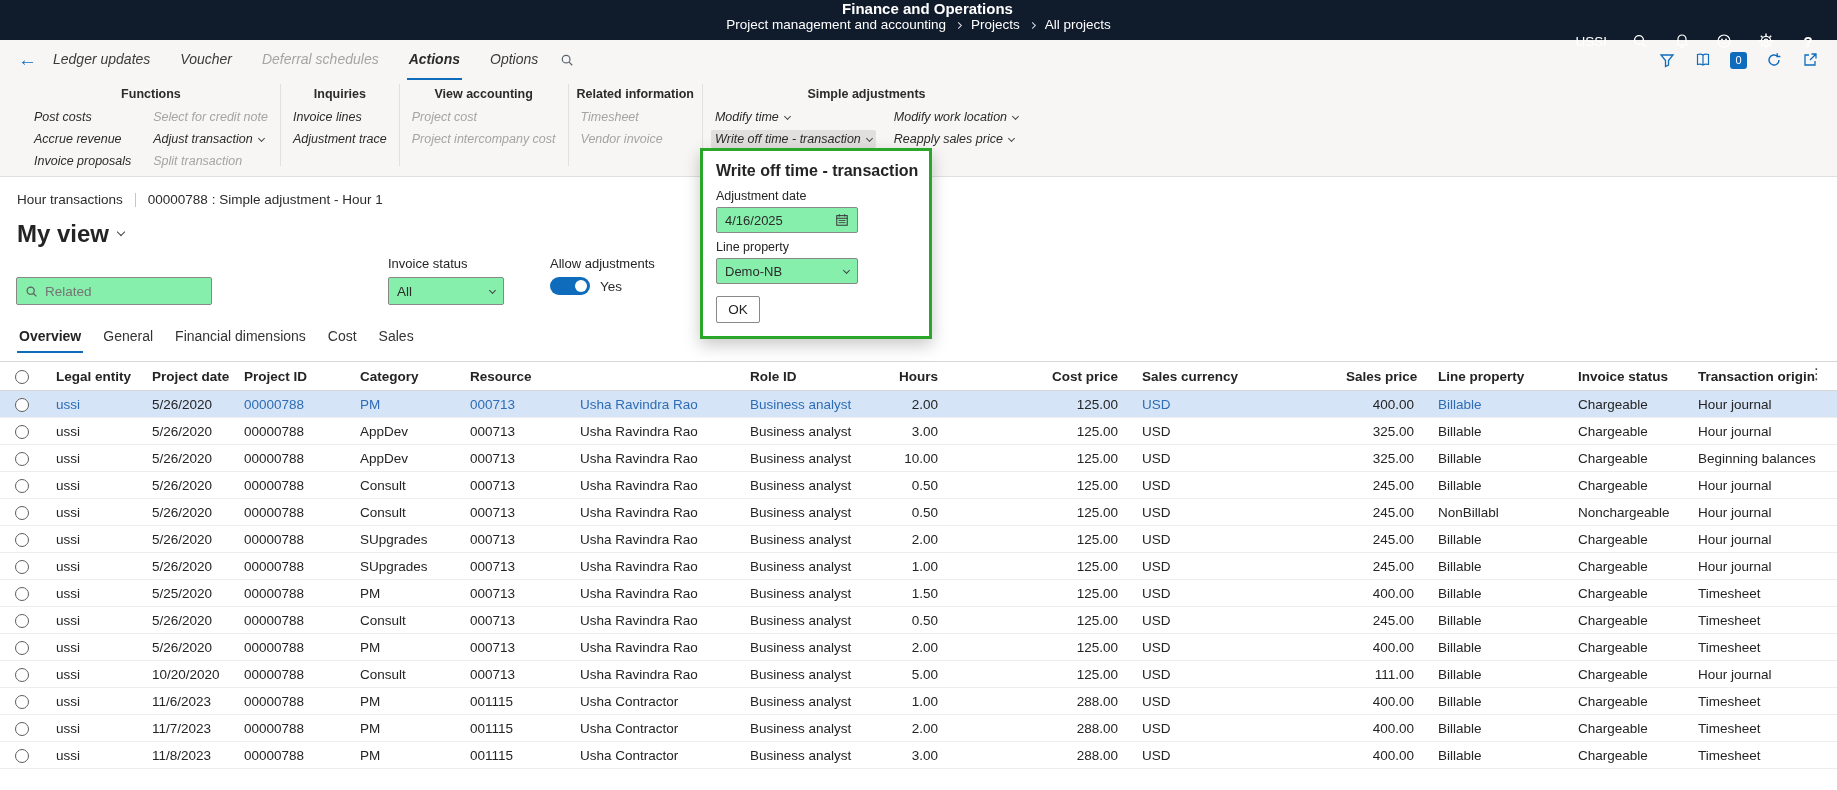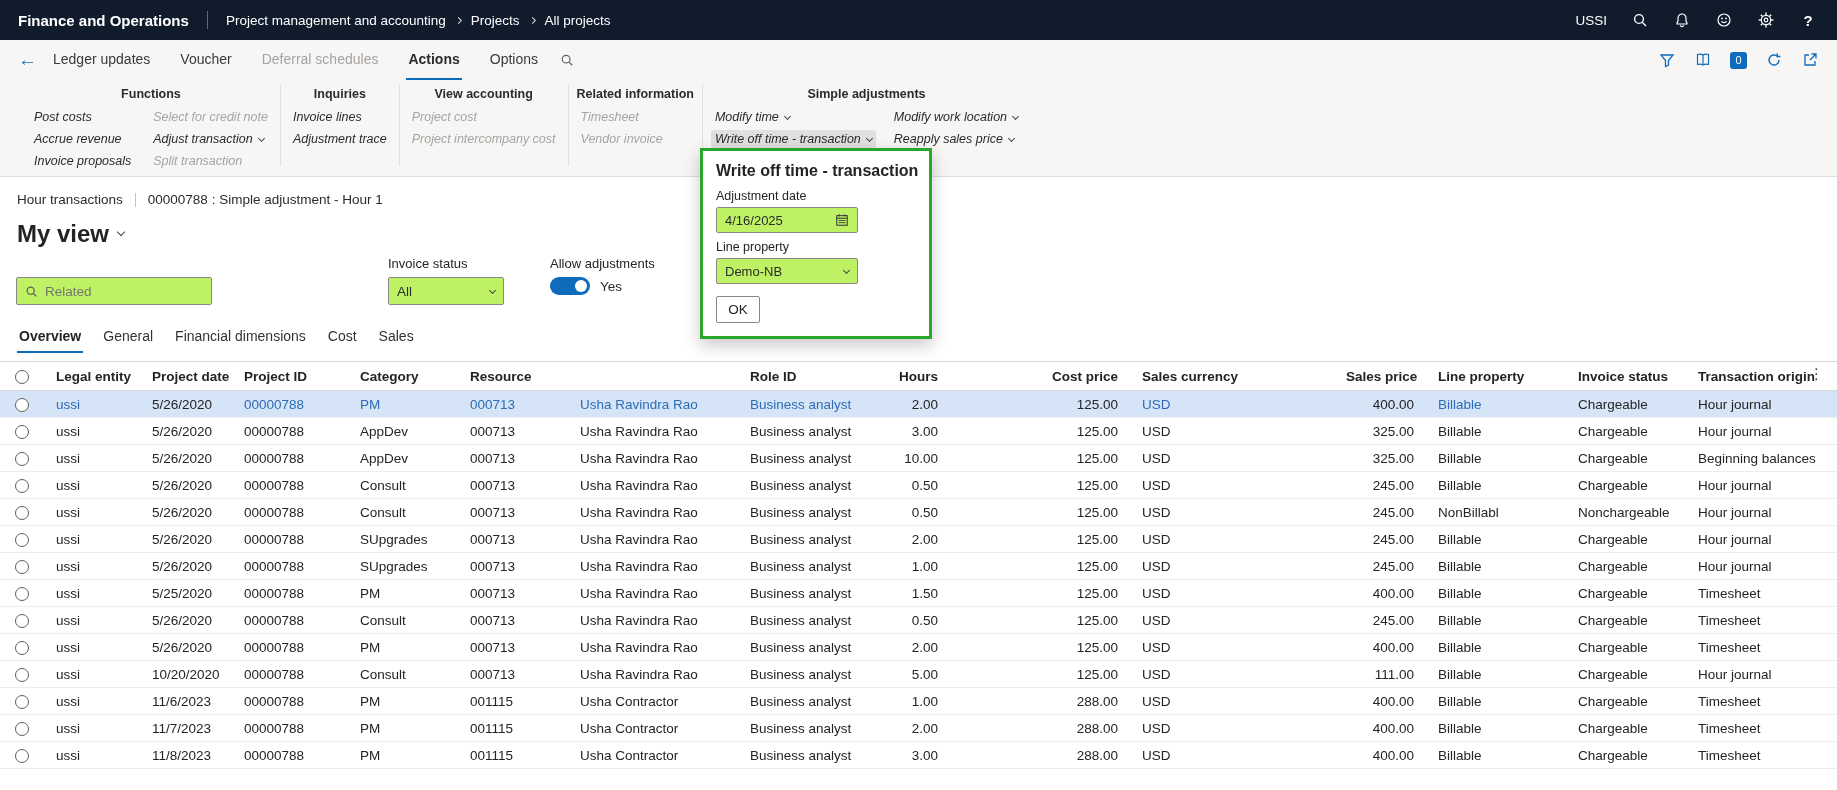--- a/index.html
+++ b/index.html
@@ -1,41 +1,41 @@
 <!DOCTYPE html>
 <html><head>
 <meta charset="utf-8">
 <style>
   * { box-sizing: border-box; }
   html,body { margin:0; padding:0; background:#e8e8e8; }
   body { font-family:"Liberation Sans","DejaVu Sans",sans-serif; color:#2b2b2b; }
   .screen { position:relative; width:1837px; height:790px; background:#fff; overflow:hidden; }
 
   
-  .topbar { height:40px; background:#101b2c; color:#fff; display:flex; align-items:center; }
+  .topbar { height:40px; background:#101b2c; color:#fff; display:flex; align-items:center;flex-direction:column; }
   .tb-title { font-size:15px; font-weight:700; padding-left:18px; white-space:nowrap; }
   .tb-sep { width:1px; height:18px; background:rgba(255,255,255,.35); margin:0 18px; }
   .breadcrumb { display:flex; align-items:center; gap:10px; font-size:13.5px; }
   .bc-item { cursor:pointer; white-space:nowrap; }
   .chev { display:inline-block; width:7px; height:7px; border-right:1.6px solid currentColor; border-bottom:1.6px solid currentColor; transform:rotate(45deg); }
   .chev.right { transform:rotate(-45deg); width:5px; height:5px; }
   .chev.up { transform:rotate(225deg); }
   .bc-chev { color:rgba(255,255,255,.85); margin-top:1px; }
   .tb-right { margin-left:auto; display:flex; align-items:center; gap:24px; padding-right:20px; }
   .tb-company { font-size:13.5px; }
   .tb-icon { width:18px; height:18px; display:flex; align-items:center; justify-content:center; color:#fff; cursor:pointer; }
   .tb-icon svg { display:block; }
   .help-glyph { font-size:15px; font-weight:600; }
 
   
   .action-pane { background:#f7f6f5; border-bottom:1px solid #e2e0de; }
   .ap-tabs-row { height:40px; display:flex; align-items:stretch; }
   .back-btn { border:none; background:none; color:#0f6cbd; font-size:19px; margin:0 10px 0 14px; cursor:pointer; padding:0 4px; }
   .ap-tabs { display:flex; align-items:stretch; gap:26px; }
-  .ap-tab { border:none; background:none; font-family:inherit; font-size:14px; color:#3b3a39; padding:0 2px; cursor:pointer; border-bottom:2px solid transparent; }
+  .ap-tab { border:none; background:none; font-family:inherit; font-size:14px; color:#3b3a39; padding:0 2px; cursor:pointer; border-bottom:2px solid transparent;font-style:italic; }
   .ap-tab.active { font-weight:700; color:#2b2b2b; border-bottom:2px solid #0f6cbd; }
   .ap-tab.disabled { color:#a6a4a2; cursor:default; }
   .ap-search { display:flex; align-items:center; margin-left:20px; color:#5a6470; cursor:pointer; }
   .ap-right { margin-left:auto; display:flex; align-items:center; gap:18px; padding-right:18px; color:#0f6cbd; }
   .ap-right .tb-icon { color:#0f6cbd; }
   .badge { min-width:17px; height:17px; background:#0f6cbd; color:#fff; font-size:11px; border-radius:3px; display:flex; align-items:center; justify-content:center; padding:0 3px; }
 
   
   .ribbon { display:flex; align-items:flex-start; height:96px; padding-left:22px; }
   .ribbon-group { padding:0 8px; border-right:1px solid #e2e0de; height:82px; margin-top:4px; }
@@ -53,21 +53,21 @@
   
   .page { position:relative; background:#fff; height:614px; }
   .record-bar { display:flex; align-items:center; gap:12px; padding:15px 0 0 17px; font-size:13.5px; color:#2b2b2b; }
   .rb-sep { width:1px; height:14px; background:#c8c6c4; }
   .view-title-row { display:flex; align-items:center; gap:9px; margin:13px 0 0 17px; }
   .view-title { font-size:24px; font-weight:700; color:#242424; cursor:pointer; }
   .view-title-row .chev { width:6px; height:6px; color:#444; margin-top:-4px; }
 
   .filter-row { position:relative; height:66px; margin-top:8px; }
   .f-label { font-size:13px; color:#242424; margin-bottom:6px; white-space:nowrap; }
-  .control { height:28px; border:1px solid #8a8886; border-radius:2px; background:#bef264; display:flex; align-items:center; padding:0 8px; font-size:13.5px; cursor:pointer; }
+  .control { height:28px; border:1px solid #8a8886; border-radius:2px; background:#86efac; display:flex; align-items:center; padding:0 8px; font-size:13.5px; cursor:pointer; }
   .combo { justify-content:space-between; }
   .combo .chev { width:5px; height:5px; color:#444; margin-top:-2px; }
   .search-box { position:absolute; left:16px; top:21px; width:196px; gap:7px; cursor:text; }
   .search-box .placeholder { color:#767472; }
   .search-box svg { color:#5f5d5b; flex:none; }
   .cluster-coldisp { position:absolute; left:230px; top:0; }
   .cluster-coldisp .combo { width:138px; }
   .cluster-invstat { position:absolute; left:388px; top:0; }
   .cluster-invstat .combo { width:116px; }
   .cluster-allowadj { position:absolute; left:550px; top:0; }

